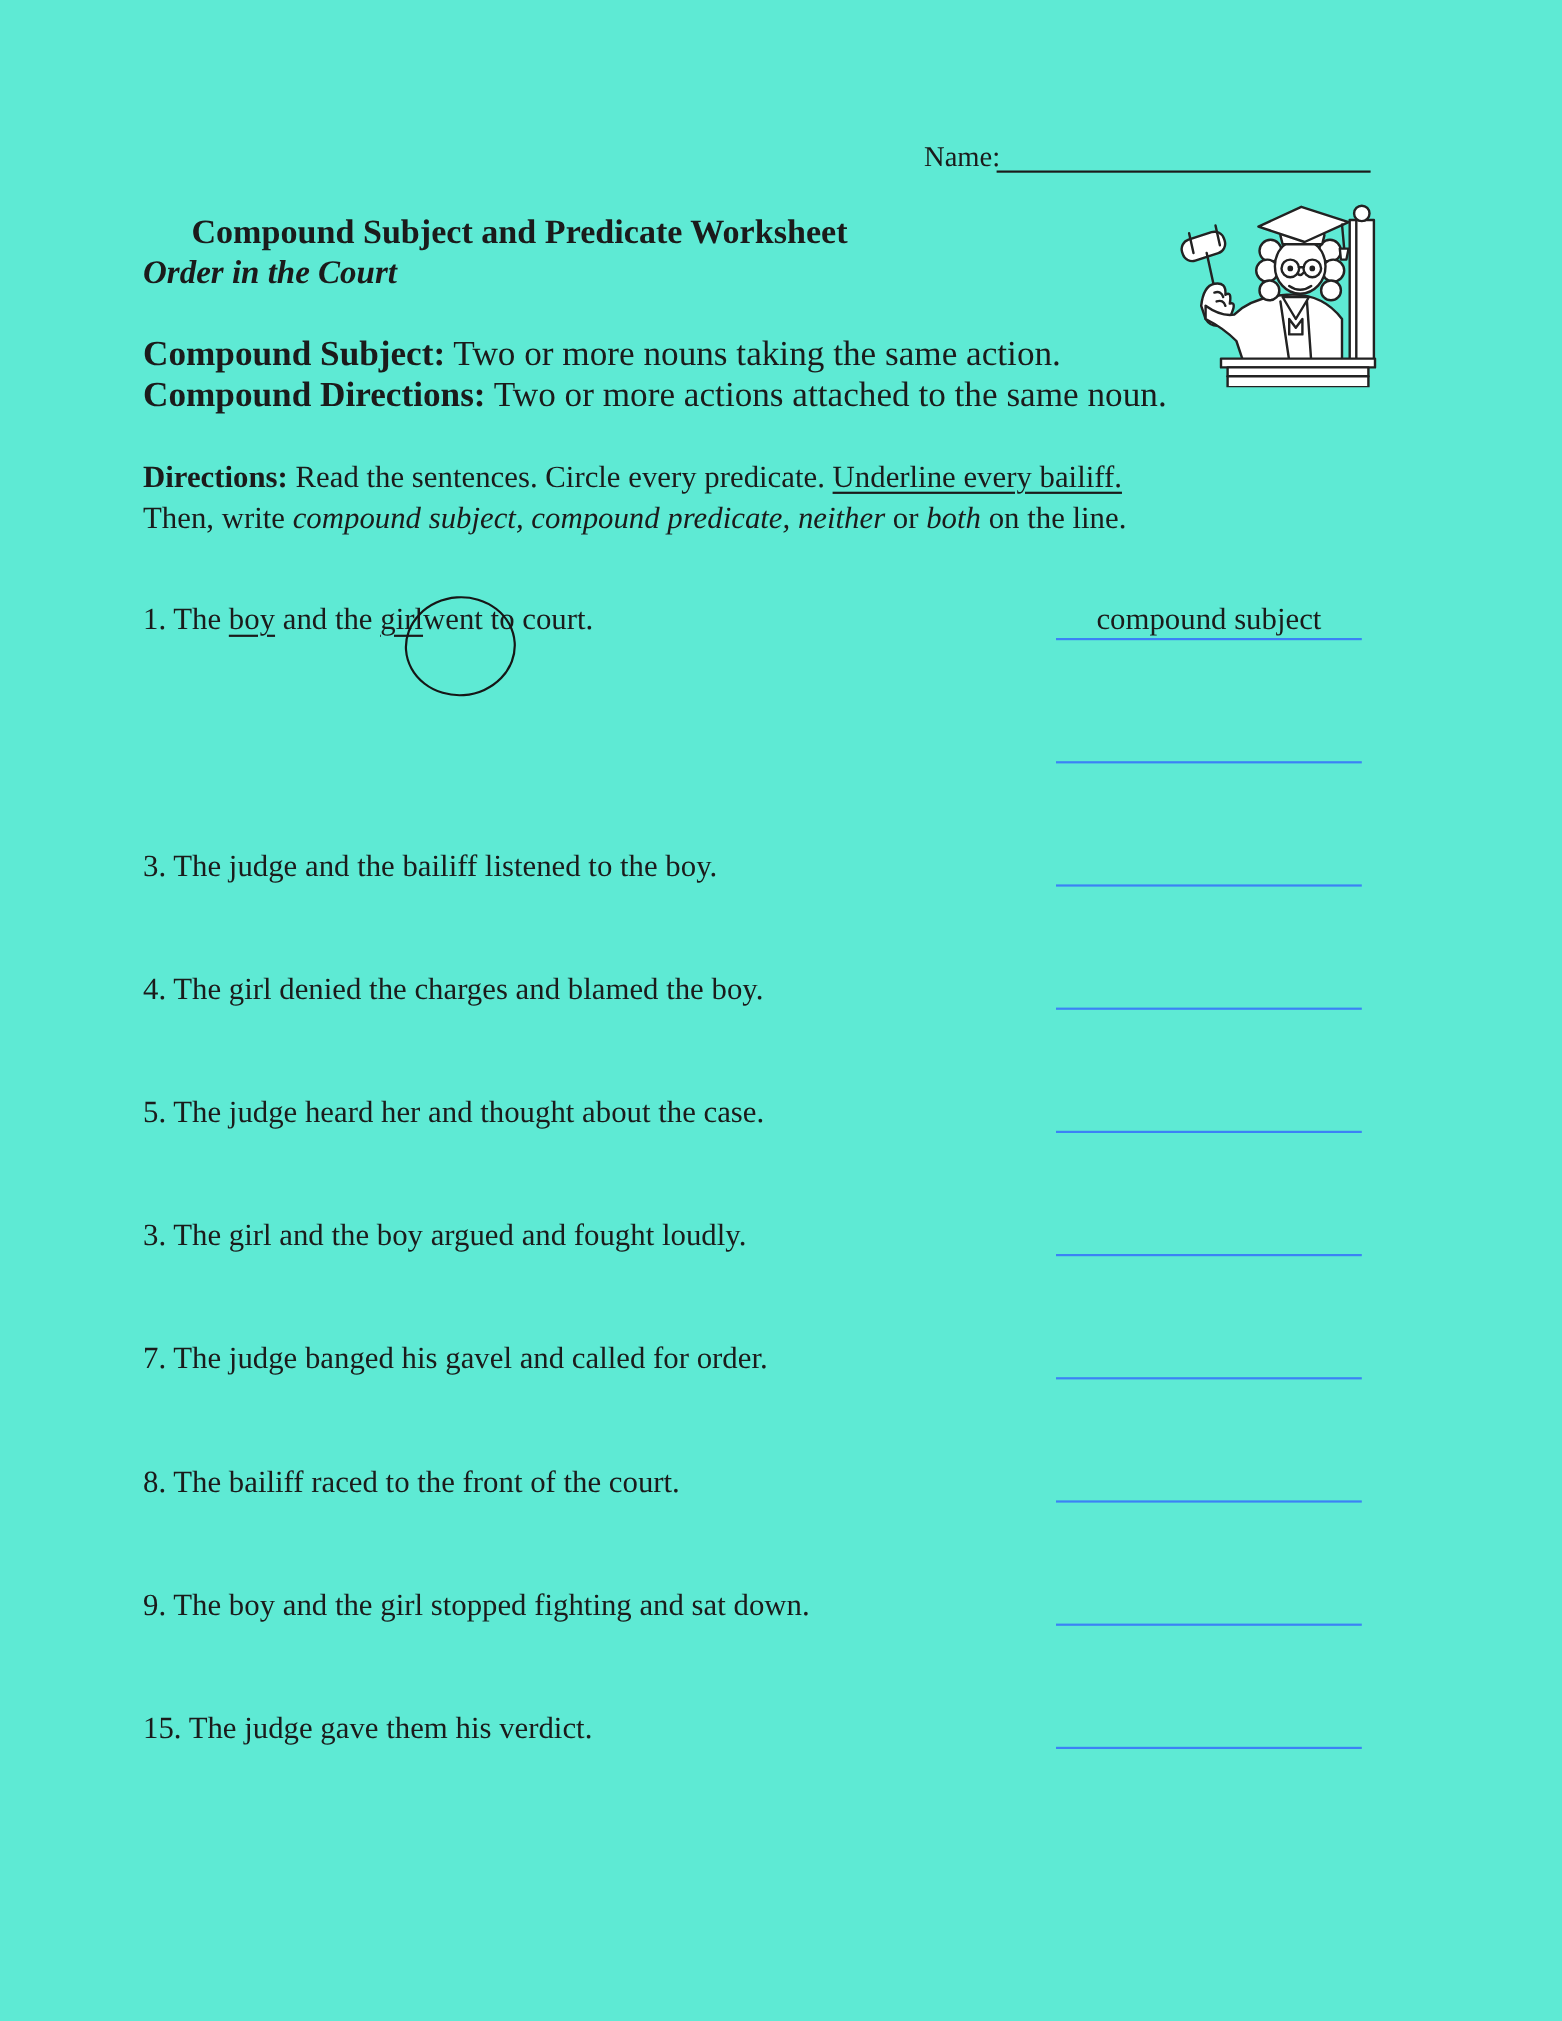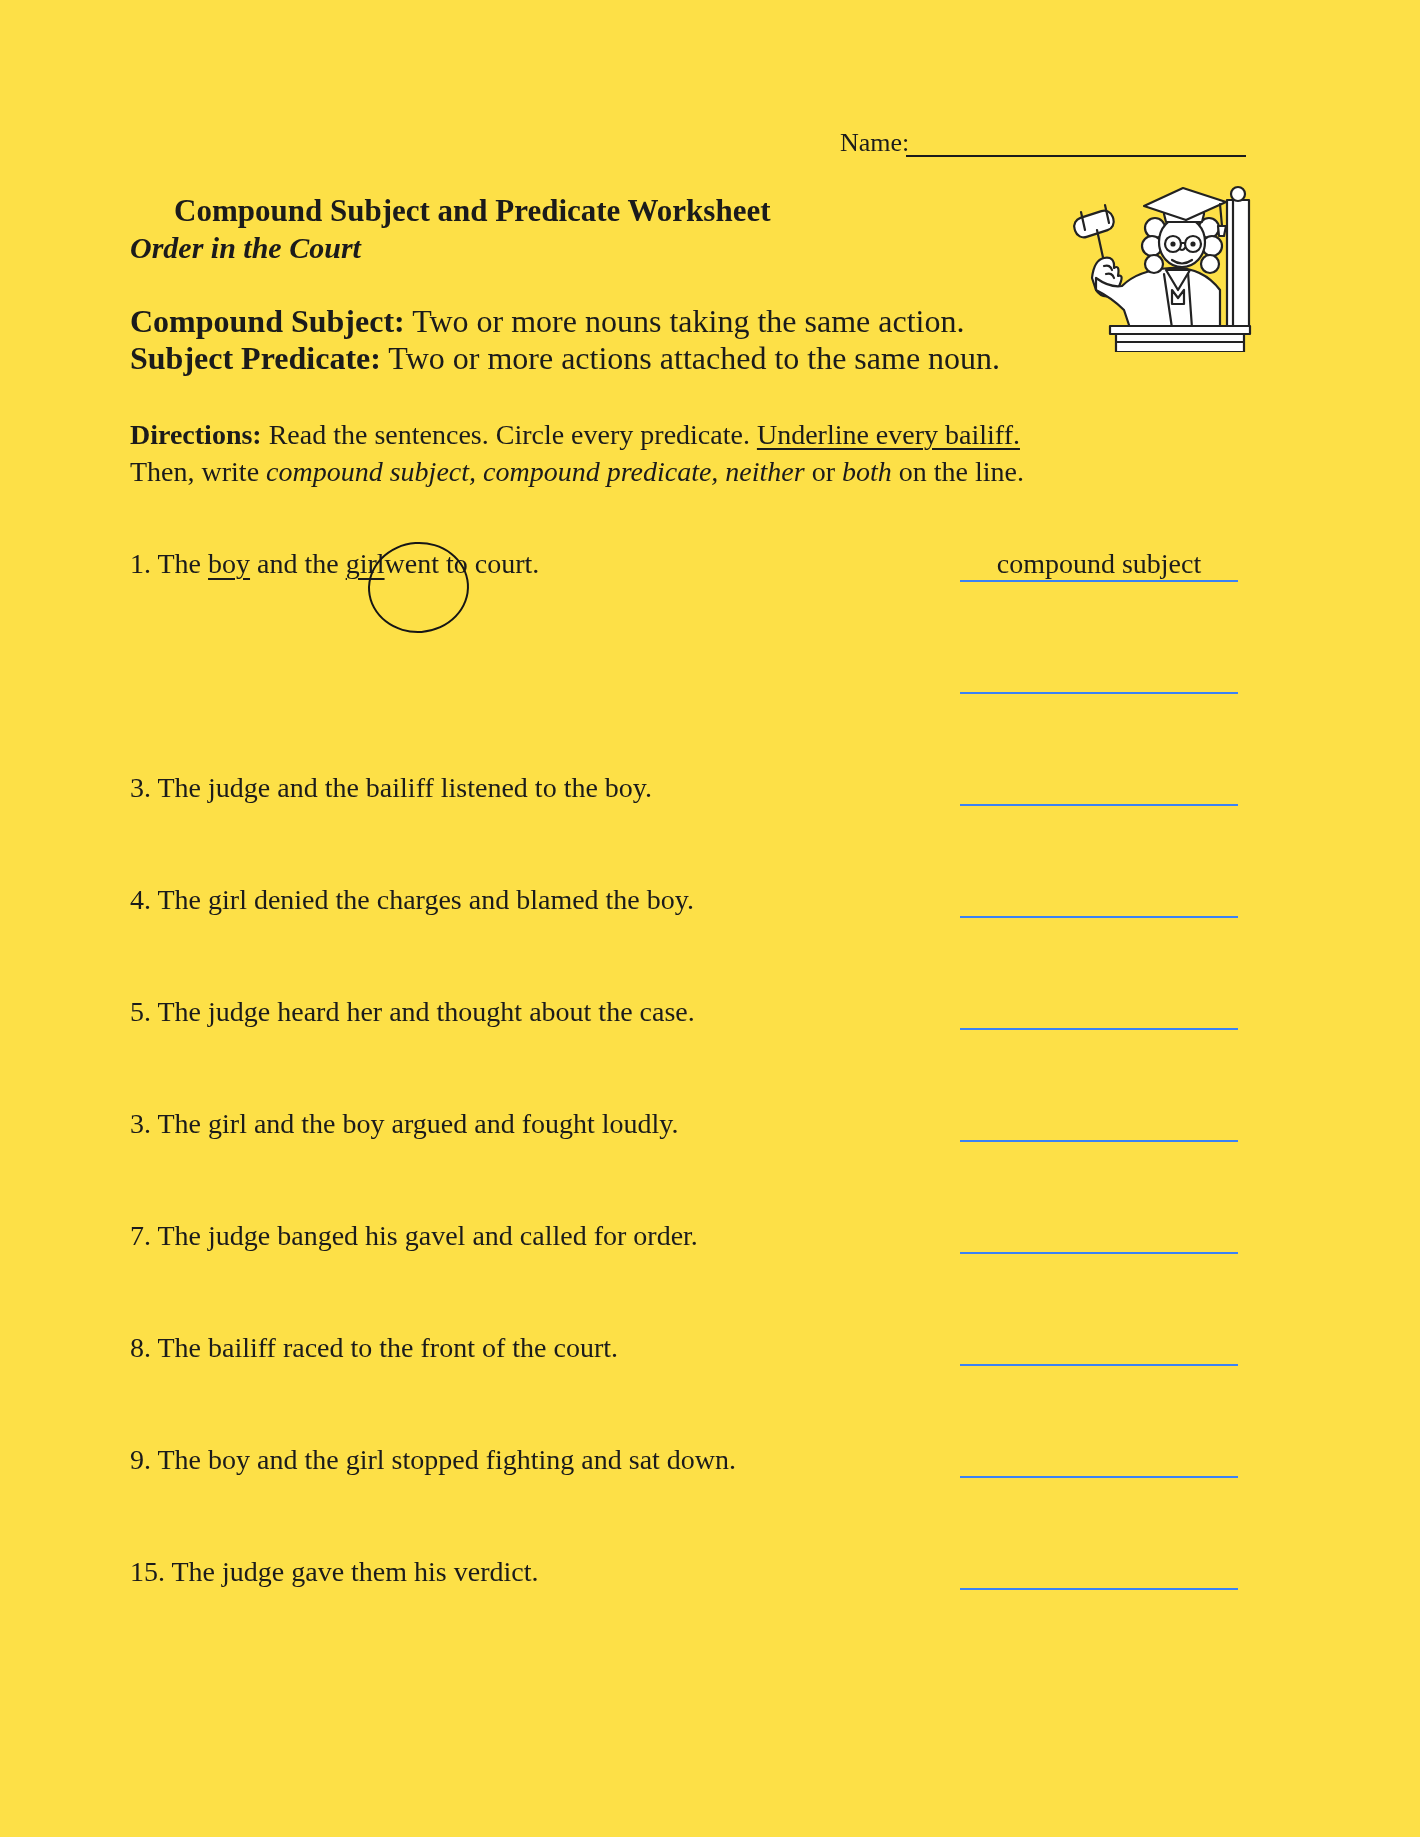--- a/index.html
+++ b/index.html
@@ -1,19 +1,19 @@
 <!DOCTYPE html>
 <html><head>
 <meta charset="utf-8">
 <style>
   html,body{margin:0;padding:0;background:#ffffff;}
   .page{
     position:relative;
     width:1420px;height:1837px;
-    background:#fde047;
+    background:#5eead4;
     font-family:"Liberation Serif","DejaVu Serif",serif;
     color:#1b1b1b;
     overflow:hidden;
     text-decoration:underline;
   }
   .abs{position:absolute;}
   
   .name-label{left:840px;top:128px;font-size:26px;}
   .name-line{left:906px;top:127px;width:340px;height:28px;border-bottom:2px solid #1b1b1b;}
   
@@ -120,21 +120,21 @@
       <g>
         <rect x="58" y="156" width="140" height="8" fill="#fff"></rect>
         <rect x="64" y="164" width="128" height="18" fill="#fff"></rect>
         <line x1="64" y1="172" x2="192" y2="172"></line>
       </g>
     </svg>
   </div>
 
   <div class="abs definitions">
     <div><span class="term">Compound Subject:</span><span> Two or more nouns taking the same action.</span></div>
-    <div><span class="term">Subject Predicate:</span><span> Two or more actions attached to the same noun.</span></div>
+    <div><span class="term">Compound Directions:</span><span> Two or more actions attached to the same noun.</span></div>
   </div>
 
   <div class="abs directions">
     <div><span class="dir-label">Directions:</span><span> Read the sentences. Circle every predicate. </span><span class="ul">Underline every bailiff.</span></div>
     <div><span>Then, write </span><span class="it">compound subject, compound predicate, neither</span><span> or </span><span class="it">both</span><span> on the line.</span></div>
   </div>
 
   <div class="abs qrow" style="top:547px">
     <span><span>1. The </span><span class="subj">boy</span><span> and the </span><span class="subj">girl</span><span class="circle-wrap"><span class="pred-ellipse"></span><span>went</span></span><span> to court.</span></span>
     <span class="answer-line"><span>compound subject</span></span>

